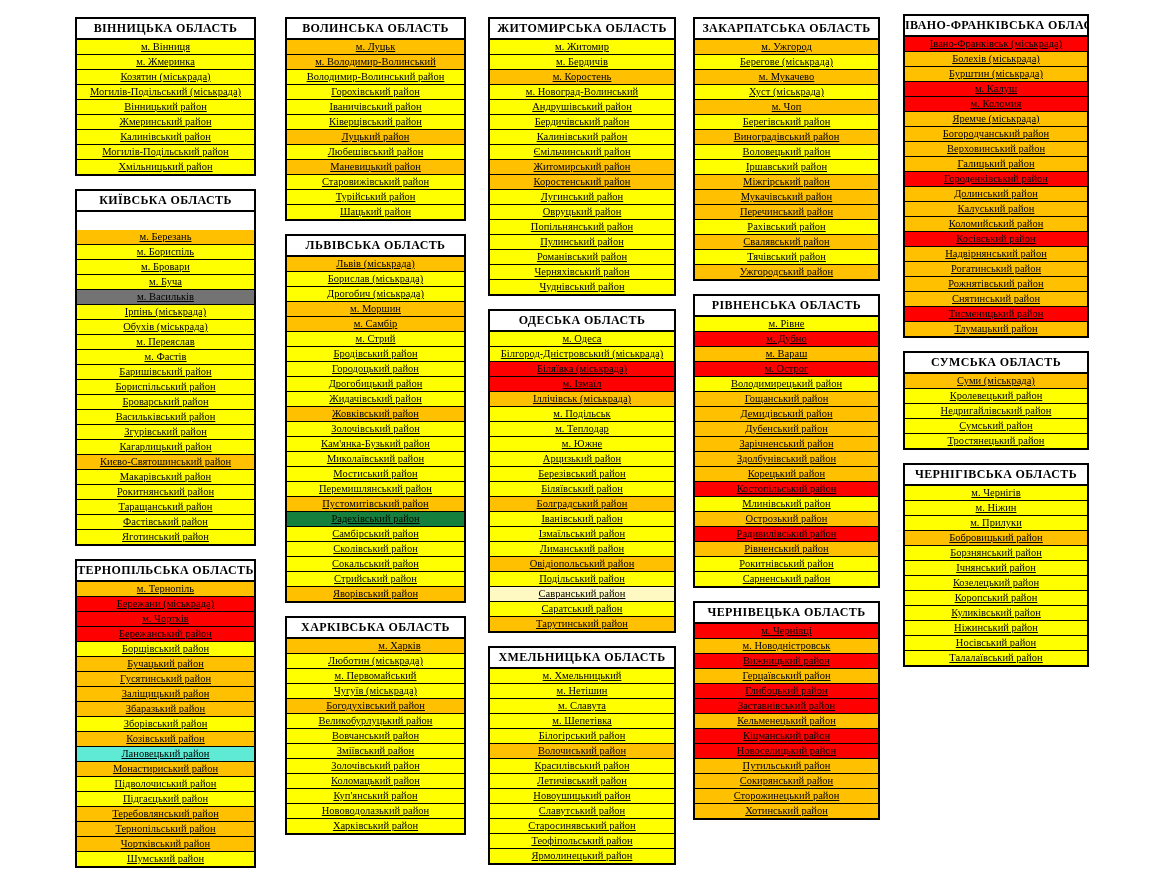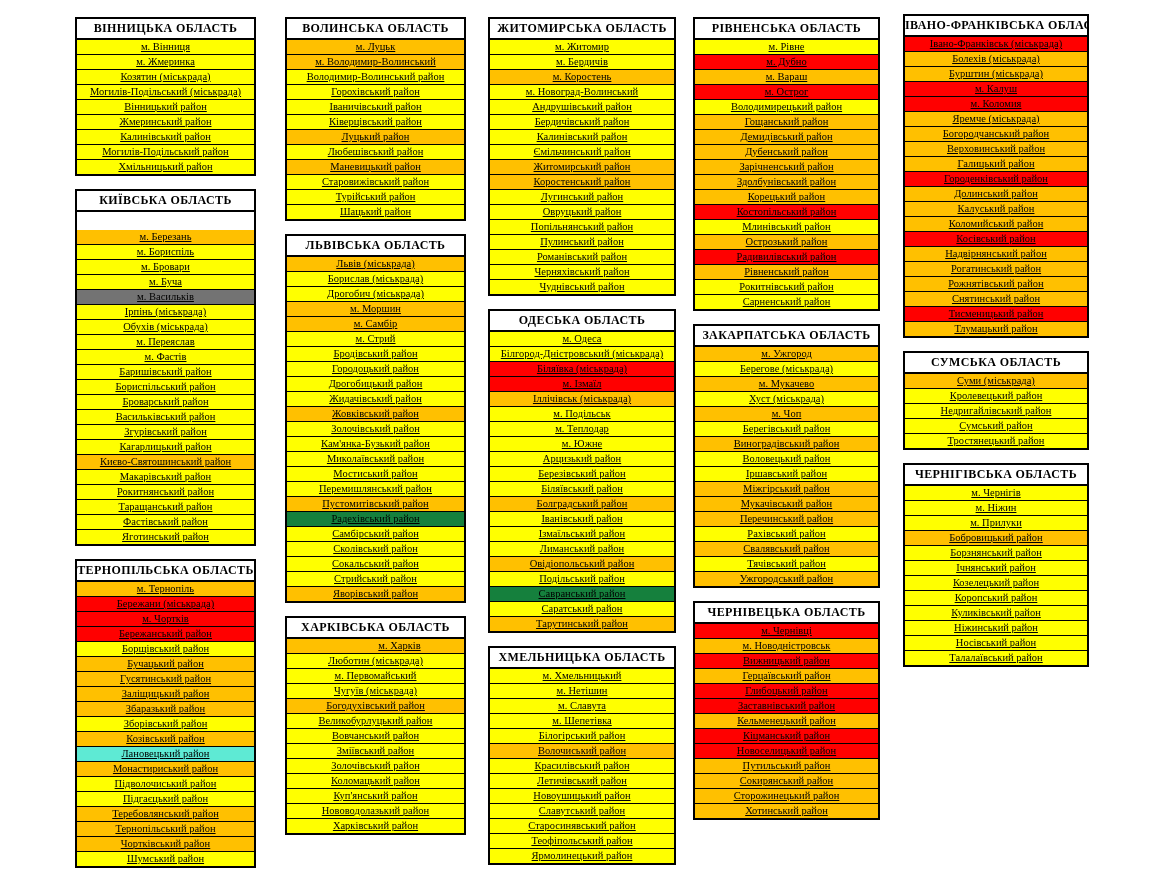--- a/index.html
+++ b/index.html
@@ -208,21 +208,21 @@
         <div class="row lvl-yellow" style="background-color: rgb(255, 255, 0);">м. Южне</div>
         <div class="row lvl-yellow" style="background-color: rgb(255, 255, 0);">Арцизький район</div>
         <div class="row lvl-yellow" style="background-color: rgb(255, 255, 0);">Березівський район</div>
         <div class="row lvl-yellow" style="background-color: rgb(255, 255, 0);">Біляївський район</div>
         <div class="row lvl-orange" style="background-color: rgb(255, 192, 0);">Болградський район</div>
         <div class="row lvl-yellow" style="background-color: rgb(255, 255, 0);">Іванівський район</div>
         <div class="row lvl-yellow" style="background-color: rgb(255, 255, 0);">Ізмаїльський район</div>
         <div class="row lvl-yellow" style="background-color: rgb(255, 255, 0);">Лиманський район</div>
         <div class="row lvl-orange" style="background-color: rgb(255, 192, 0);">Овідіопольський район</div>
         <div class="row lvl-yellow" style="background-color: rgb(255, 255, 0);">Подільський район</div>
-        <div class="row lvl-yellow" style="background-color: #15803d;">Савранський район</div>
+        <div class="row lvl-yellow" style="background-color: #fef9c3;">Савранський район</div>
         <div class="row lvl-yellow" style="background-color: rgb(255, 255, 0);">Саратський район</div>
         <div class="row lvl-orange" style="background-color: rgb(255, 192, 0);">Тарутинський район</div>
       </section>
       <section class="block">
         <header class="block-title">ХМЕЛЬНИЦЬКА ОБЛАСТЬ</header>
         <div class="row lvl-yellow" style="background-color: rgb(255, 255, 0);">м. Хмельницький</div>
         <div class="row lvl-yellow" style="background-color: rgb(255, 255, 0);">м. Нетішин</div>
         <div class="row lvl-yellow" style="background-color: rgb(255, 255, 0);">м. Славута</div>
         <div class="row lvl-yellow" style="background-color: rgb(255, 255, 0);">м. Шепетівка</div>
         <div class="row lvl-yellow" style="background-color: rgb(255, 255, 0);">Білогірський район</div>
@@ -230,59 +230,59 @@
         <div class="row lvl-yellow" style="background-color: rgb(255, 255, 0);">Красилівський район</div>
         <div class="row lvl-yellow" style="background-color: rgb(255, 255, 0);">Летичівський район</div>
         <div class="row lvl-yellow" style="background-color: rgb(255, 255, 0);">Новоушицький район</div>
         <div class="row lvl-yellow" style="background-color: rgb(255, 255, 0);">Славутський район</div>
         <div class="row lvl-yellow" style="background-color: rgb(255, 255, 0);">Старосинявський район</div>
         <div class="row lvl-yellow" style="background-color: rgb(255, 255, 0);">Теофіпольський район</div>
         <div class="row lvl-yellow" style="background-color: rgb(255, 255, 0);">Ярмолинецький район</div>
       </section>
     </div>
   <div class="col col-4">
+      <section class="block">
+        <header class="block-title">ЗАКАРПАТСЬКА ОБЛАСТЬ</header>
+        <div class="row lvl-orange" style="background-color: rgb(255, 192, 0);">м. Ужгород</div>
+        <div class="row lvl-yellow" style="background-color: rgb(255, 255, 0);">Берегове (міськрада)</div>
+        <div class="row lvl-orange" style="background-color: rgb(255, 192, 0);">м. Мукачево</div>
+        <div class="row lvl-yellow" style="background-color: rgb(255, 255, 0);">Хуст (міськрада)</div>
+        <div class="row lvl-orange" style="background-color: rgb(255, 192, 0);">м. Чоп</div>
+        <div class="row lvl-yellow" style="background-color: rgb(255, 255, 0);">Берегівський район</div>
+        <div class="row lvl-orange" style="background-color: rgb(255, 192, 0);">Виноградівський район</div>
+        <div class="row lvl-yellow" style="background-color: rgb(255, 255, 0);">Воловецький район</div>
+        <div class="row lvl-yellow" style="background-color: rgb(255, 255, 0);">Іршавський район</div>
+        <div class="row lvl-orange" style="background-color: rgb(255, 192, 0);">Міжгірський район</div>
+        <div class="row lvl-orange" style="background-color: rgb(255, 192, 0);">Мукачівський район</div>
+        <div class="row lvl-orange" style="background-color: rgb(255, 192, 0);">Перечинський район</div>
+        <div class="row lvl-yellow" style="background-color: rgb(255, 255, 0);">Рахівський район</div>
+        <div class="row lvl-orange" style="background-color: rgb(255, 192, 0);">Свалявський район</div>
+        <div class="row lvl-yellow" style="background-color: rgb(255, 255, 0);">Тячівський район</div>
+        <div class="row lvl-orange" style="background-color: rgb(255, 192, 0);">Ужгородський район</div>
+      </section>
       <section class="block">
         <header class="block-title">РІВНЕНСЬКА ОБЛАСТЬ</header>
         <div class="row lvl-yellow" style="background-color: rgb(255, 255, 0);">м. Рівне</div>
         <div class="row lvl-red" style="background-color: rgb(255, 0, 0);">м. Дубно</div>
         <div class="row lvl-orange" style="background-color: rgb(255, 192, 0);">м. Вараш</div>
         <div class="row lvl-red" style="background-color: rgb(255, 0, 0);">м. Острог</div>
         <div class="row lvl-yellow" style="background-color: rgb(255, 255, 0);">Володимирецький район</div>
         <div class="row lvl-orange" style="background-color: rgb(255, 192, 0);">Гощанський район</div>
         <div class="row lvl-orange" style="background-color: rgb(255, 192, 0);">Демидівський район</div>
         <div class="row lvl-orange" style="background-color: rgb(255, 192, 0);">Дубенський район</div>
         <div class="row lvl-orange" style="background-color: rgb(255, 192, 0);">Зарічненський район</div>
         <div class="row lvl-orange" style="background-color: rgb(255, 192, 0);">Здолбунівський район</div>
         <div class="row lvl-orange" style="background-color: rgb(255, 192, 0);">Корецький район</div>
         <div class="row lvl-red" style="background-color: rgb(255, 0, 0);">Костопільський район</div>
         <div class="row lvl-yellow" style="background-color: rgb(255, 255, 0);">Млинівський район</div>
         <div class="row lvl-orange" style="background-color: rgb(255, 192, 0);">Острозький район</div>
         <div class="row lvl-red" style="background-color: rgb(255, 0, 0);">Радивилівський район</div>
         <div class="row lvl-orange" style="background-color: rgb(255, 192, 0);">Рівненський район</div>
         <div class="row lvl-yellow" style="background-color: rgb(255, 255, 0);">Рокитнівський район</div>
         <div class="row lvl-yellow" style="background-color: rgb(255, 255, 0);">Сарненський район</div>
-      </section>
-      <section class="block">
-        <header class="block-title">ЗАКАРПАТСЬКА ОБЛАСТЬ</header>
-        <div class="row lvl-orange" style="background-color: rgb(255, 192, 0);">м. Ужгород</div>
-        <div class="row lvl-yellow" style="background-color: rgb(255, 255, 0);">Берегове (міськрада)</div>
-        <div class="row lvl-orange" style="background-color: rgb(255, 192, 0);">м. Мукачево</div>
-        <div class="row lvl-yellow" style="background-color: rgb(255, 255, 0);">Хуст (міськрада)</div>
-        <div class="row lvl-orange" style="background-color: rgb(255, 192, 0);">м. Чоп</div>
-        <div class="row lvl-yellow" style="background-color: rgb(255, 255, 0);">Берегівський район</div>
-        <div class="row lvl-orange" style="background-color: rgb(255, 192, 0);">Виноградівський район</div>
-        <div class="row lvl-yellow" style="background-color: rgb(255, 255, 0);">Воловецький район</div>
-        <div class="row lvl-yellow" style="background-color: rgb(255, 255, 0);">Іршавський район</div>
-        <div class="row lvl-orange" style="background-color: rgb(255, 192, 0);">Міжгірський район</div>
-        <div class="row lvl-orange" style="background-color: rgb(255, 192, 0);">Мукачівський район</div>
-        <div class="row lvl-orange" style="background-color: rgb(255, 192, 0);">Перечинський район</div>
-        <div class="row lvl-yellow" style="background-color: rgb(255, 255, 0);">Рахівський район</div>
-        <div class="row lvl-orange" style="background-color: rgb(255, 192, 0);">Свалявський район</div>
-        <div class="row lvl-yellow" style="background-color: rgb(255, 255, 0);">Тячівський район</div>
-        <div class="row lvl-orange" style="background-color: rgb(255, 192, 0);">Ужгородський район</div>
       </section>
       <section class="block">
         <header class="block-title">ЧЕРНІВЕЦЬКА ОБЛАСТЬ</header>
         <div class="row lvl-red" style="background-color: rgb(255, 0, 0);">м. Чернівці</div>
         <div class="row lvl-orange" style="background-color: rgb(255, 192, 0);">м. Новодністровськ</div>
         <div class="row lvl-red" style="background-color: rgb(255, 0, 0);">Вижницький район</div>
         <div class="row lvl-orange" style="background-color: rgb(255, 192, 0);">Герцаївський район</div>
         <div class="row lvl-red" style="background-color: rgb(255, 0, 0);">Глибоцький район</div>
         <div class="row lvl-red" style="background-color: rgb(255, 0, 0);">Заставнівський район</div>
         <div class="row lvl-orange" style="background-color: rgb(255, 192, 0);">Кельменецький район</div>

